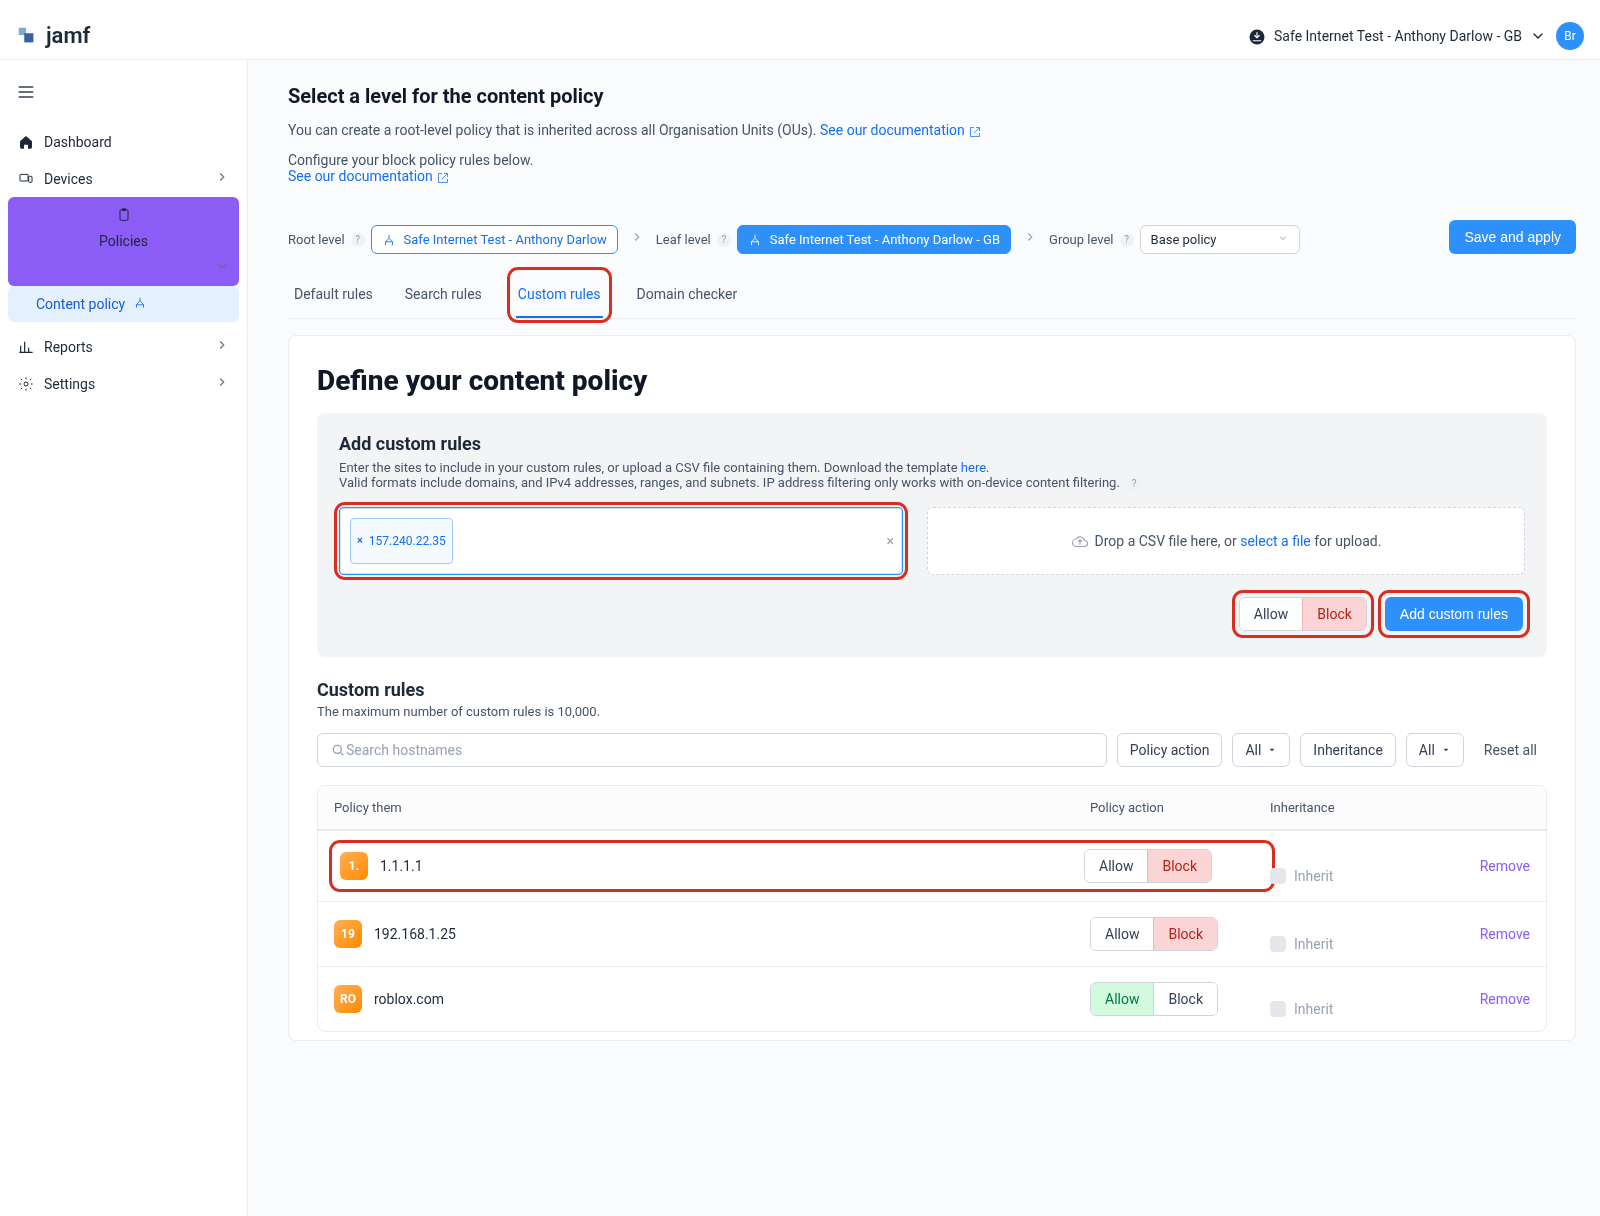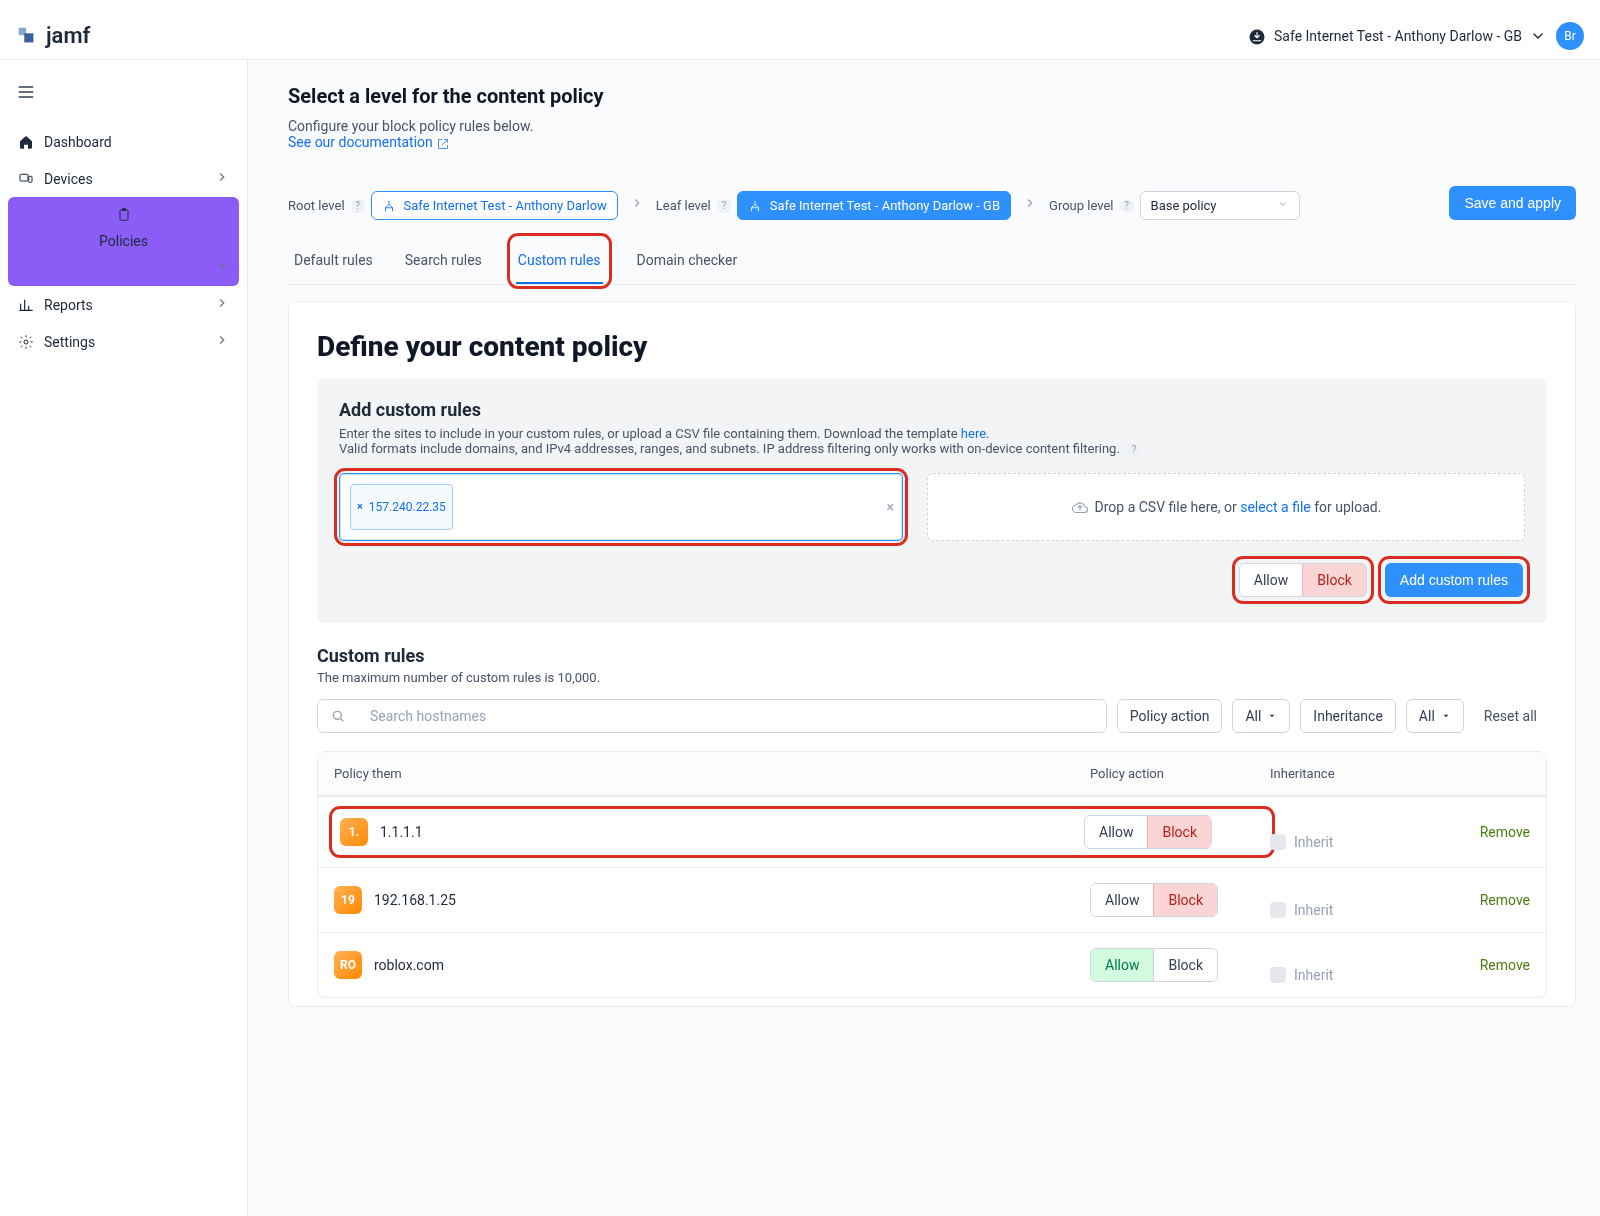--- a/index.html
+++ b/index.html
@@ -55,32 +55,32 @@
   .seggroup { display:inline-flex; border:1px solid #d0d5dd; border-radius:6px; overflow:hidden; }
   .segbtn { padding:8px 14px; font-size:14px; background:#fff; color:#344054; cursor:pointer; }
   .segbtn + .segbtn { border-left:1px solid #d0d5dd; }
   .segbtn.block-on { background:#fbd5d5; color:#b42318; border-color:#f3b5b4; }
   .segbtn.allow-on { background:#d1fadf; color:#027a48; border-color:#a6f4c5; }
   .hl-red { outline:3px solid #d92d20; outline-offset:2px; border-radius:6px; }
   .rules-header { display:flex; align-items:center; justify-content:flex-start; margin-top:22px; }
   .rules-title { font-size:18px; font-weight:700; margin:0; }
   .rules-sub { font-size:13px; color:#475467; margin:4px 0 14px 0; }
   .filterbar { display:flex; gap:10px; align-items:center; }
-  .search { flex:1; border:1px solid #d0d5dd; border-radius:6px; padding:8px 12px; display:flex; align-items:center; gap:24px; background:#fff; color:#98a2b3; font-size:14px; }
+  .search { flex:1; border:1px solid #d0d5dd; border-radius:6px; padding:8px 12px; display:flex; align-items:center; gap:0; background:#fff; color:#98a2b3; font-size:14px; }
   .pillbtn { border:1px solid #d0d5dd; border-radius:6px; padding:8px 12px; font-size:14px; background:#fff; color:#344054; display:inline-flex; align-items:center; gap:6px; cursor:pointer; }
   .reset { font-size:14px; color:#475467; cursor:pointer; padding:8px 10px; }
   .table { margin-top:18px; border:1px solid #eaecf0; border-radius:8px; overflow:hidden; }
   .thead, .trow { display:grid; grid-template-columns: 1fr 180px 150px 110px; align-items:center; }
   .thead { background:#fcfcfd; border-bottom:1px solid #eaecf0; padding:14px 16px; font-size:13px; color:#475467; }
   .trow { padding:14px 16px; border-top:1px solid #eaecf0; font-size:14px; }
   .rule-left { display:flex; align-items:center; gap:12px; }
   .badge { width:28px; height:28px; border-radius:6px; display:flex; align-items:center; justify-content:center; font-size:12px; font-weight:700; color:#fff; background:linear-gradient(135deg,#ffb056,#ff8a00); }
   .inherit { display:flex; align-items:center; gap:8px; color:#98a2b3; font-size:14px;margin-top:20px; }
   .inherit .box { width:16px; height:16px; border-radius:4px; background:#e4e7ec; }
-  .remove { color:#4d7c0f; font-size:14px; text-align:right; cursor:pointer; }
+  .remove { color:#8b5cf6; font-size:14px; text-align:right; cursor:pointer; }
   .save-area { margin-left:auto; }
   .crumb-row { display:flex; align-items:flex-end; gap:10px; }
   .icon { width:16px; height:16px; display:inline-block; }
   .svg-muted { color:#98a2b3; }
   .content-header { padding:0 0 4px 0; }
   .tabs-wrap { margin-top:8px; }
 </style>
 </head>
 <body>
 
@@ -143,20 +143,28 @@
         <li class="active">
           <span class="icon"><svg viewBox="0 0 24 24" width="16" height="16">
               <rect x="6" y="4" width="12" height="16" rx="2" stroke="#1d2939" stroke-width="1.5" fill="none"></rect>
               <rect x="9" y="2" width="6" height="4" rx="1" fill="#1d2939"></rect>
             </svg></span>
                   <span>Policies</span>
                   <span class="chev"><svg viewBox="0 0 24 24" width="14" height="14">
               <path d="M6 9l6 6 6-6" stroke="#667085" stroke-width="2" fill="none"></path>
             </svg></span>
         </li>
+        <ul class="subnav">
+          <li>
+            <span>Content policy</span>
+                       <span class="icon"><svg viewBox="0 0 24 24" width="14" height="14">
+                <path d="M12 3v5M6 20v-5h12v5M6 15l6-7 6 7" stroke="#1570ef" stroke-width="1.5" fill="none"></path>
+              </svg></span>
+          </li>
+        </ul>
         <li>
           <span class="icon"><svg viewBox="0 0 24 24" width="16" height="16">
               <path d="M4 20V10M10 20V4M16 20v-7M22 20H2" stroke="#1d2939" stroke-width="1.8" fill="none"></path>
             </svg></span>
                   <span>Reports</span>
                   <span class="chev"><svg viewBox="0 0 24 24" width="14" height="14">
               <path d="M9 6l6 6-6 6" stroke="#667085" stroke-width="2" fill="none"></path>
             </svg></span>
         </li>
         <li>
@@ -168,20 +176,26 @@
                   <span class="chev"><svg viewBox="0 0 24 24" width="14" height="14">
               <path d="M9 6l6 6-6 6" stroke="#667085" stroke-width="2" fill="none"></path>
             </svg></span>
         </li>
       </ul>
   </aside>
 
   <main class="main">
     <div class="content-header">
       <h2 class="section-title">Select a level for the content policy</h2>
+      <p class="section-sub">
+        <span>You can create a root-level policy that is inherited across all Organisation Units (OUs).</span>
+        <a href="#" class="link"><span>See our documentation</span><span class="ext-icon"><svg viewBox="0 0 24 24">
+                <path d="M14 3h7v7M10 14L21 3M21 14v7H3V3h7" stroke="#1570ef" stroke-width="1.5" fill="none"></path>
+              </svg></span></a>
+      </p>
       <p class="section-sub" style="margin-top:10px;">
         <span>Configure your block policy rules below.</span><br>
         <a href="#" class="link"><span>See our documentation</span><span class="ext-icon"><svg viewBox="0 0 24 24">
                 <path d="M14 3h7v7M10 14L21 3M21 14v7H3V3h7" stroke="#1570ef" stroke-width="1.5" fill="none"></path>
               </svg></span></a>
       </p>
     </div>
 
     <div class="level-row">
       <div class="crumb-row">

